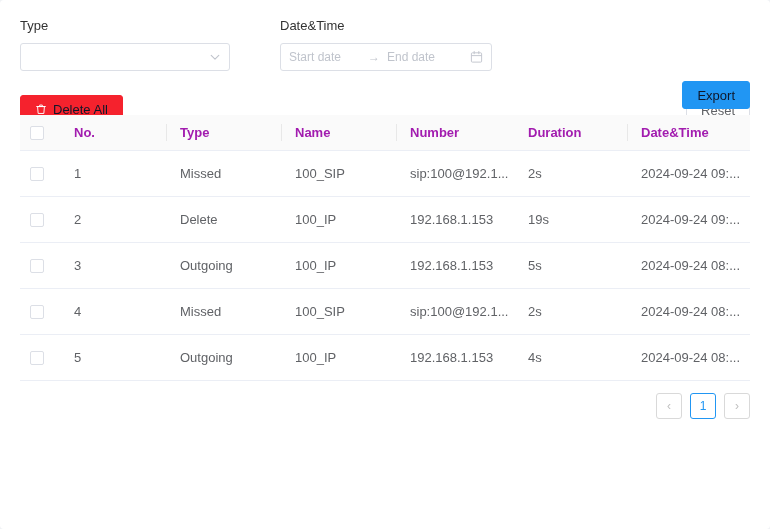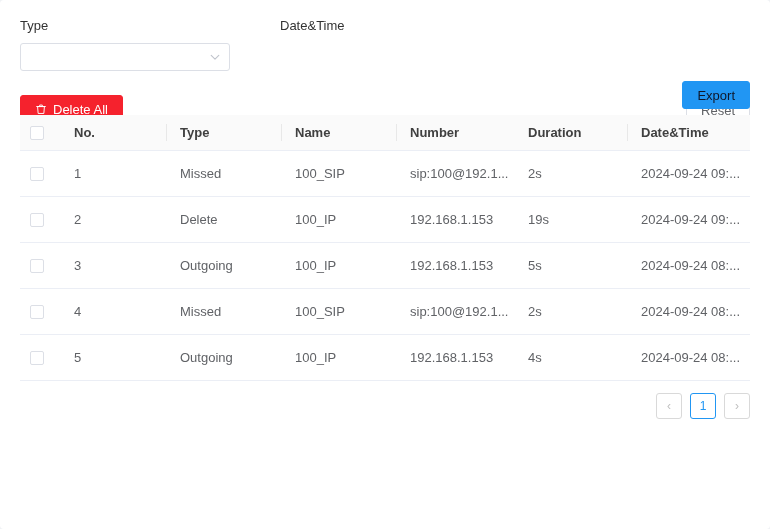--- a/index.html
+++ b/index.html
@@ -164,21 +164,21 @@
     color: #0f172a;
     border-color: #2196f3;
   }
   .btn-default {
     background: #ffffff;
     color: #606266;
     border: 1px solid #dcdfe6;
   }
   .btn-danger {
     background: #f5222d;
-    color: #ffffff;
+    color: #0f172a;
     border-color: #f5222d;
     margin-top: 28px;
   }
 
   
   .toolbar {
     position: relative;
     margin: 0 20px;
     height: 40px;
     display: flex;
@@ -194,21 +194,21 @@
   table.calls {
     width: 730px;
     border-collapse: collapse;
     table-layout: fixed;
   }
   table.calls thead th {
     background: #fafafa;
     height: 35px;
     font-size: 13px;
     font-weight: bold;
-    color: #404040;
+    color: #a21caf;
     text-align: left;
     padding: 0 0 0 14px;
     border-bottom: 1px solid #ebeef5;
     box-sizing: border-box;
     position: relative;
   }
   table.calls thead th.divided::before {
     content: "";
     position: absolute;
     left: 0;
@@ -292,20 +292,33 @@
         <span class="chevron">
           <svg class="icon-svg" width="12" height="12" viewBox="0 0 12 12">
             <path d="M2.2 4.3 L6 8.1 L9.8 4.3" fill="none" stroke="#c0c4cc" stroke-width="1.1" stroke-linecap="round" stroke-linejoin="round"></path>
           </svg>
         </span>
       </div>
     </div>
 
     <div class="field-group date-group">
       <label class="field-label">Date&amp;Time</label>
+      <div class="date-box">
+        <input class="date-input" type="text" value="" placeholder="Start date" style="">
+        <span class="date-arrow">→</span>
+        <input class="date-input" type="text" value="" placeholder="End date" style="">
+        <span class="calendar-icon">
+          <svg class="icon-svg" width="13" height="13" viewBox="0 0 14 14">
+            <rect x="1.5" y="2.5" width="11" height="10" rx="1" fill="none" stroke="#c0c4cc" stroke-width="1"></rect>
+            <line x1="1.5" y1="5.5" x2="12.5" y2="5.5" stroke="#c0c4cc" stroke-width="1"></line>
+            <line x1="4.5" y1="1" x2="4.5" y2="3.5" stroke="#c0c4cc" stroke-width="1" stroke-linecap="round"></line>
+            <line x1="9.5" y1="1" x2="9.5" y2="3.5" stroke="#c0c4cc" stroke-width="1" stroke-linecap="round"></line>
+          </svg>
+        </span>
+      </div>
     </div>
 
     <div class="filter-actions">
       <button class="btn btn-default">
         <span>Reset</span>
       </button>
     </div>
   </div>
 
   <div class="toolbar">

